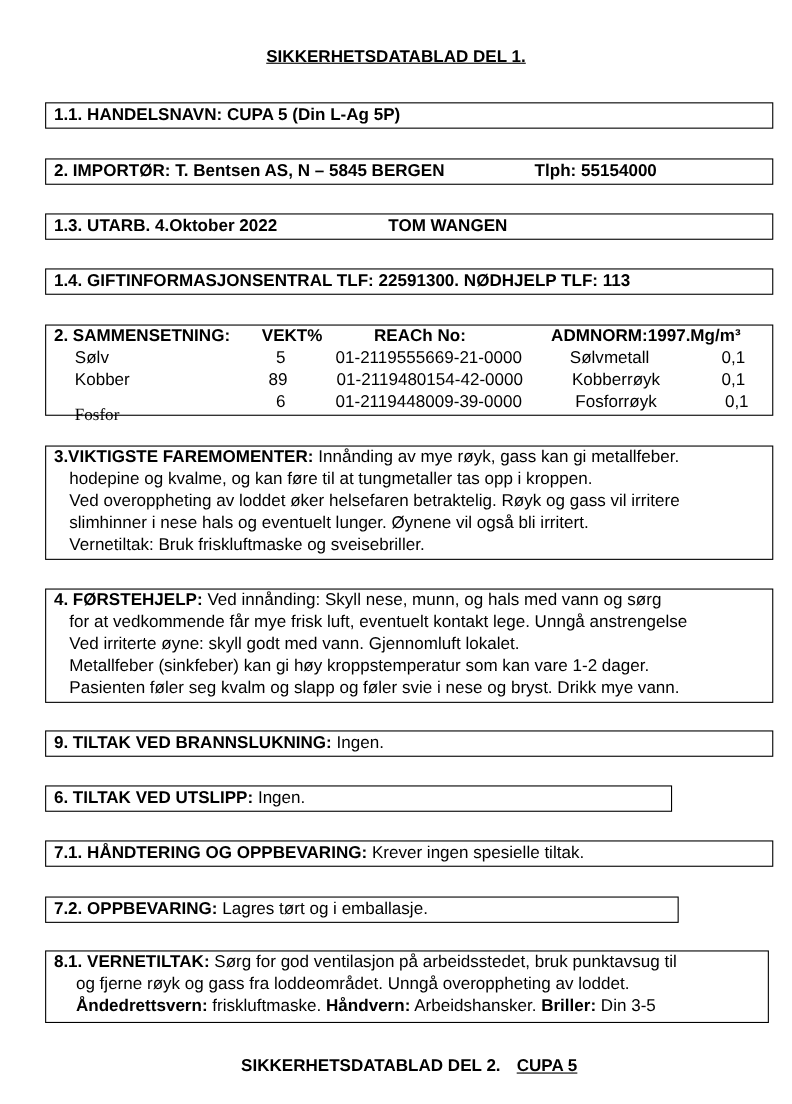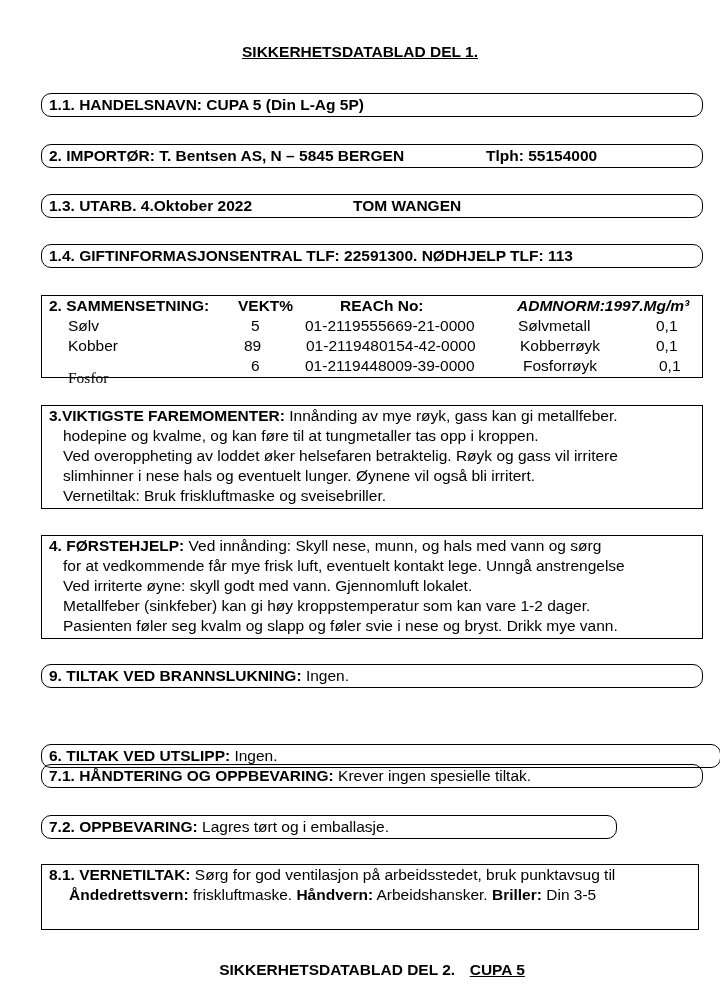--- a/index.html
+++ b/index.html
@@ -10,21 +10,21 @@
   }
   .title {
     position: absolute; left: 0; width: 720px; text-align: center;
     font-weight: bold; font-size: 15.5px;
   }
   .title .u { text-decoration: underline; }
   .box {
     position: absolute; border: 1px solid #000; box-sizing: border-box;
     padding: 0 0 0 7px; line-height: 20px;
   }
-  .box.single { height: 24px; line-height: 22px; border-radius: 10px; }
+  .box.single { height: 24px; line-height: 22px; }
   b { font-weight: bold; }
   .line { white-space: nowrap; }
   .indent { padding-left: 14px; }
   .indent2 { padding-left: 20px; }
   .tbl { position: relative; }
   .tbl .cell { position: absolute; white-space: nowrap; }
   .hdr { font-weight: bold; }
 </style>
 </head>
 <body>
@@ -49,21 +49,21 @@
 
 <div class="box single" style="left:41px; top:244px; width:662px;">
   <b>1.4. GIFTINFORMASJONSENTRAL TLF: 22591300. NØDHJELP TLF: 113</b>
 </div>
 
 <div class="box" style="left:41px; top:295px; width:662px; height:83px;">
   <div class="tbl">
     <div class="cell hdr" style="left:0; top:0;">2. SAMMENSETNING:</div>
     <div class="cell hdr" style="left:189px; top:0;">VEKT%</div>
     <div class="cell hdr" style="left:291px; top:0;">REACh No:</div>
-    <div class="cell hdr" style="left:468px; top:0;font-style:italic;">ADMNORM:1997.Mg/m³</div>
+    <div class="cell hdr" style="left:452px; top:0;">ADMNORM:1997.Mg/m³</div>
 
     <div class="cell" style="left:19px; top:20px;">Sølv</div>
     <div class="cell" style="left:202px; top:20px;">5</div>
     <div class="cell" style="left:256px; top:20px;">01-2119555669-21-0000</div>
     <div class="cell" style="left:469px; top:20px;">Sølvmetall</div>
     <div class="cell" style="left:607px; top:20px;">0,1</div>
 
     <div class="cell" style="left:19px; top:40px;">Kobber</div>
     <div class="cell" style="left:195px; top:40px;">89</div>
     <div class="cell" style="left:257px; top:40px;">01-2119480154-42-0000</div>
@@ -91,34 +91,35 @@
   <div class="line indent">for at vedkommende får mye frisk luft, eventuelt kontakt lege. Unngå anstrengelse</div>
   <div class="line indent">Ved irriterte øyne: skyll godt med vann. Gjennomluft lokalet.</div>
   <div class="line indent">Metallfeber (sinkfeber) kan gi høy kroppstemperatur som kan vare 1-2 dager.</div>
   <div class="line indent">Pasienten føler seg kvalm og slapp og føler svie i nese og bryst. Drikk mye vann.</div>
 </div>
 
 <div class="box single" style="left:41px; top:664px; width:662px;">
   <b>9. TILTAK VED BRANNSLUKNING:</b><span> Ingen.</span>
 </div>
 
-<div class="box single" style="left:41px; top:744px; width:680px;">
+<div class="box single" style="left:41px; top:714px; width:570px;">
   <b>6. TILTAK VED UTSLIPP:</b><span> Ingen.</span>
 </div>
 
 <div class="box single" style="left:41px; top:764px; width:662px;">
   <b>7.1. HÅNDTERING OG OPPBEVARING:</b><span> Krever ingen spesielle tiltak.</span>
 </div>
 
 <div class="box single" style="left:41px; top:815px; width:576px;">
   <b>7.2. OPPBEVARING:</b><span> Lagres tørt og i emballasje.</span>
 </div>
 
 <div class="box" style="left:41px; top:864px; width:658px; height:66px;">
   <div class="line"><b>8.1. VERNETILTAK:</b><span> Sørg for god ventilasjon på arbeidsstedet, bruk punktavsug til</span></div>
+  <div class="line indent2">og fjerne røyk og gass fra loddeområdet. Unngå overoppheting av loddet.</div>
   <div class="line indent2">
     <b>Åndedrettsvern:</b><span> friskluftmaske. </span><b>Håndvern:</b><span> Arbeidshansker. </span><b>Briller:</b><span> Din 3-5</span>
   </div>
 </div>
 
 <div class="title" style="top:961px; padding-left:24px; box-sizing:border-box;">
   <span>SIKKERHETSDATABLAD DEL 2.</span><span>&nbsp;&nbsp;</span><span class="u" style="padding-left:6px;margin-top:32px;">CUPA 5</span>
 </div>
 
 </body></html>

